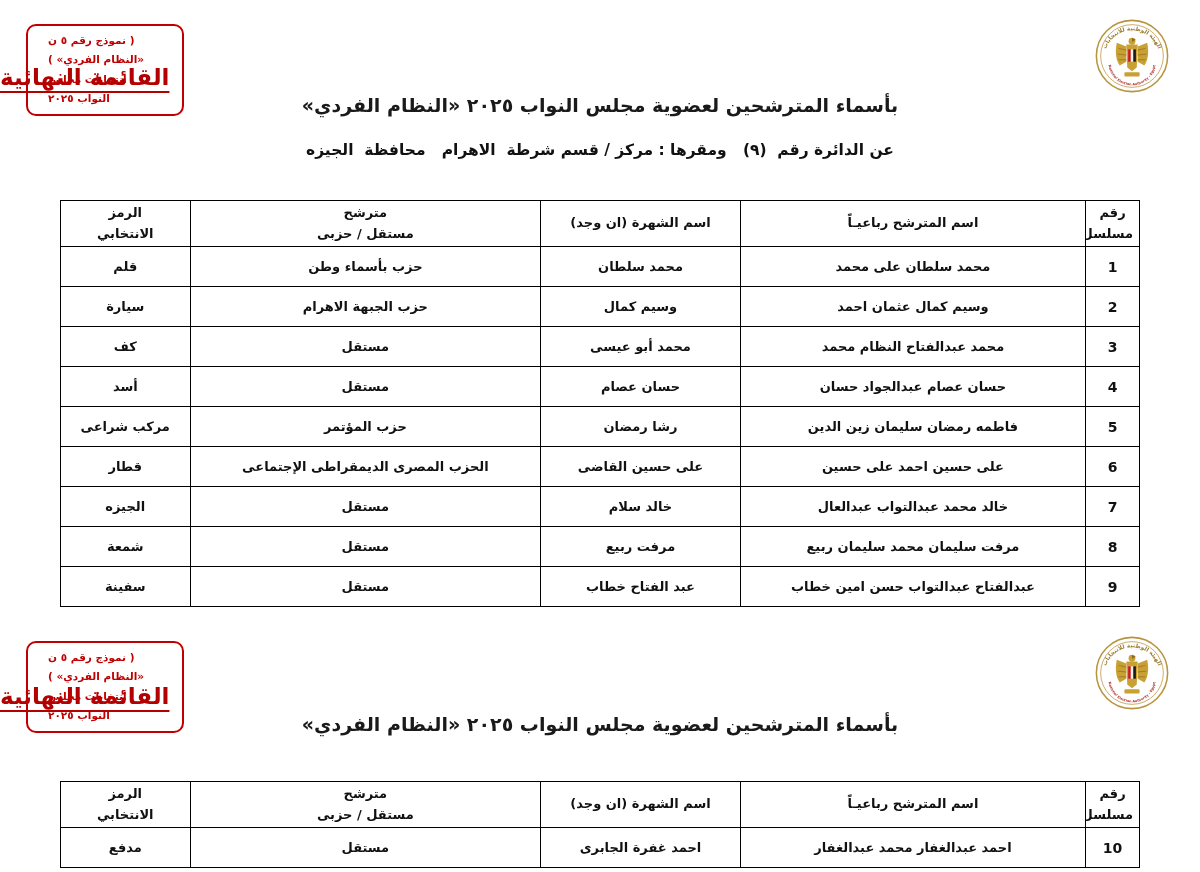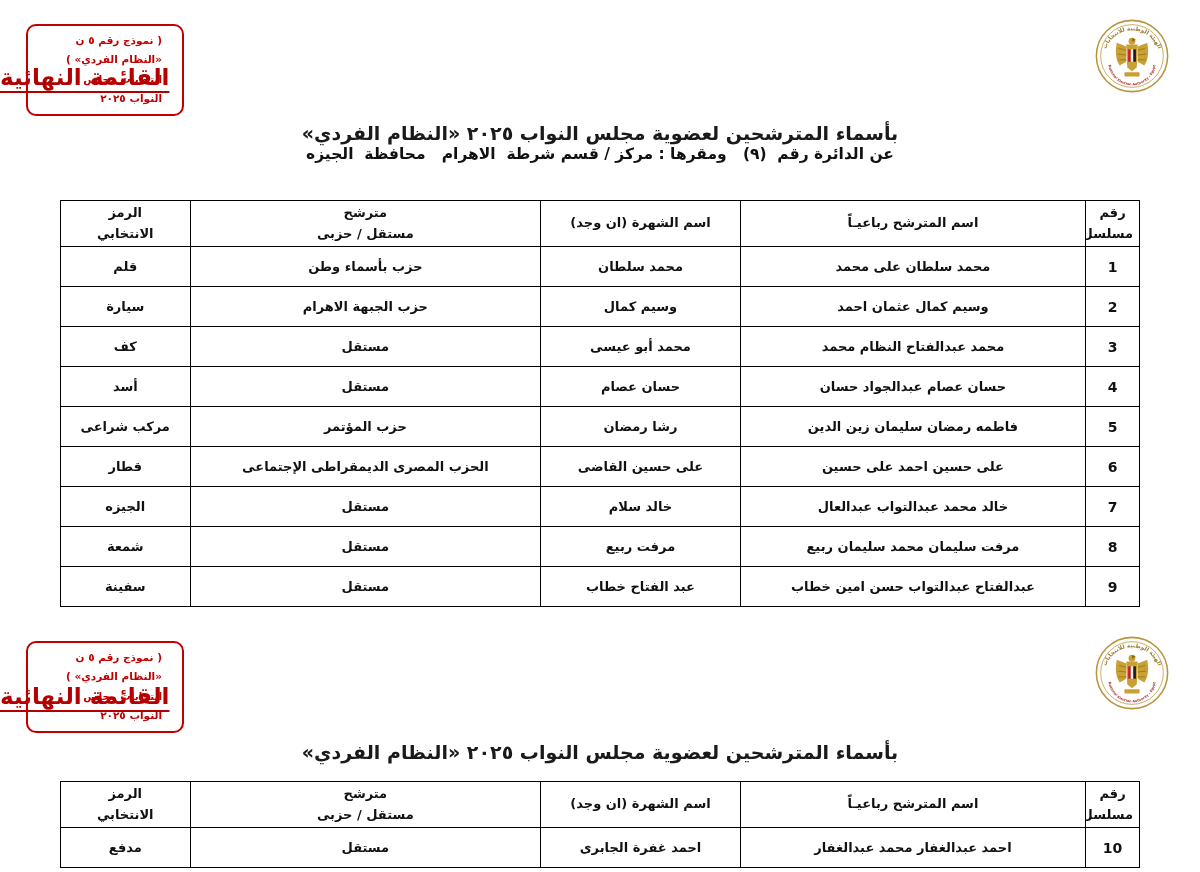--- a/index.html
+++ b/index.html
@@ -15,40 +15,40 @@
   .section-head { position: relative; }
   .head-1 { height: 176px; }
   .head-2 { height: 140px; }
   .section-2 { margin-top: 34px; }
 
   .form-box {
     position: absolute; left: 26px; top: 0;
     width: 158px;
     border: 2px solid #c00000; border-radius: 10px;
     padding: 5px 20px;
-    text-align: right;
+    text-align: left;
     color: #c00000; font-weight: bold; font-size: 10.5px; line-height: 1.85;
   }
   .logo { position: absolute; right: 30px; top: -6px; width: 76px; height: 76px; }
 
   .main-title {
     text-align: left; color: #b30000;
     font-size: 23px; font-weight: bold;
     padding-top: 40px;
     text-decoration: underline; text-underline-offset: 6px;
     text-decoration-thickness: 2px;
   }
   .head-2 .main-title { padding-top: 42px; }
   .subtitle {
     text-align: center; color: #1a1a1a;
-    font-size: 19px; font-weight: bold; margin-top: 32px;
+    font-size: 19px; font-weight: bold; margin-top: 4px;
   }
   .district {
     text-align: center; color: #111111;
-    font-size: 15.5px; font-weight: bold; margin-top: 1px;
+    font-size: 15.5px; font-weight: bold; margin-top: 25px;
     white-space: pre-wrap;
   }
 
   .cand-table {
     width: 1080px; margin: 0 auto;
     border-collapse: collapse; table-layout: fixed;
     background: #ffffff;
   }
   .cand-table th, .cand-table td {
     border: 1px solid #000000;

